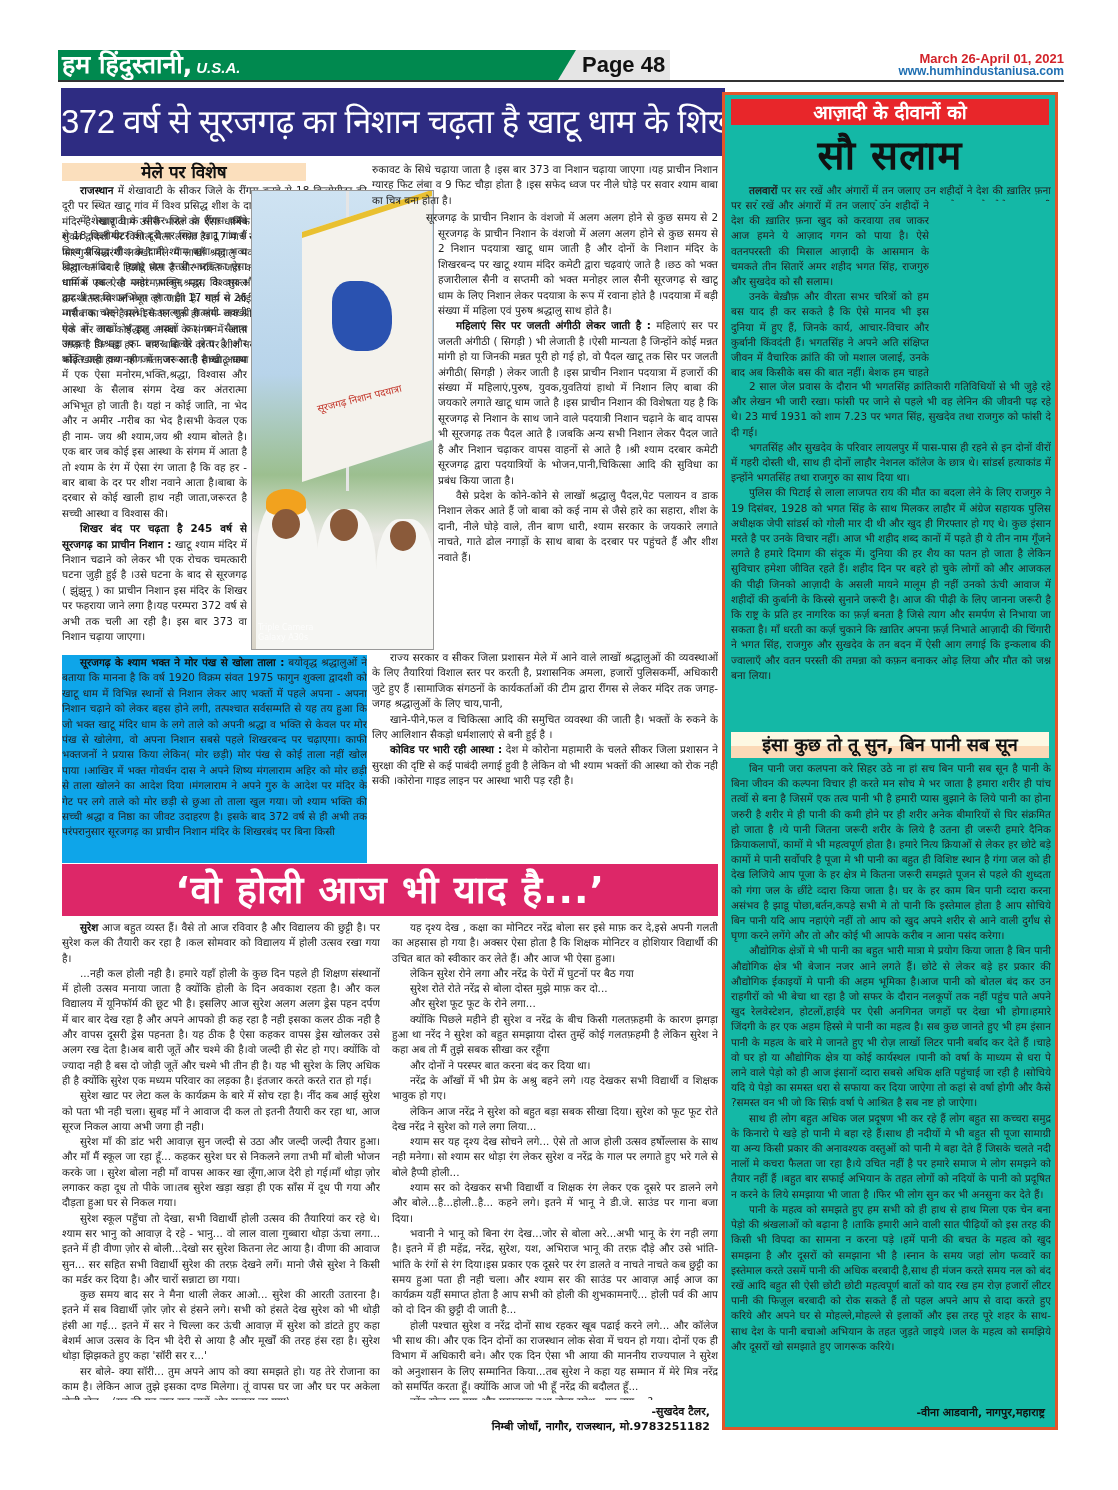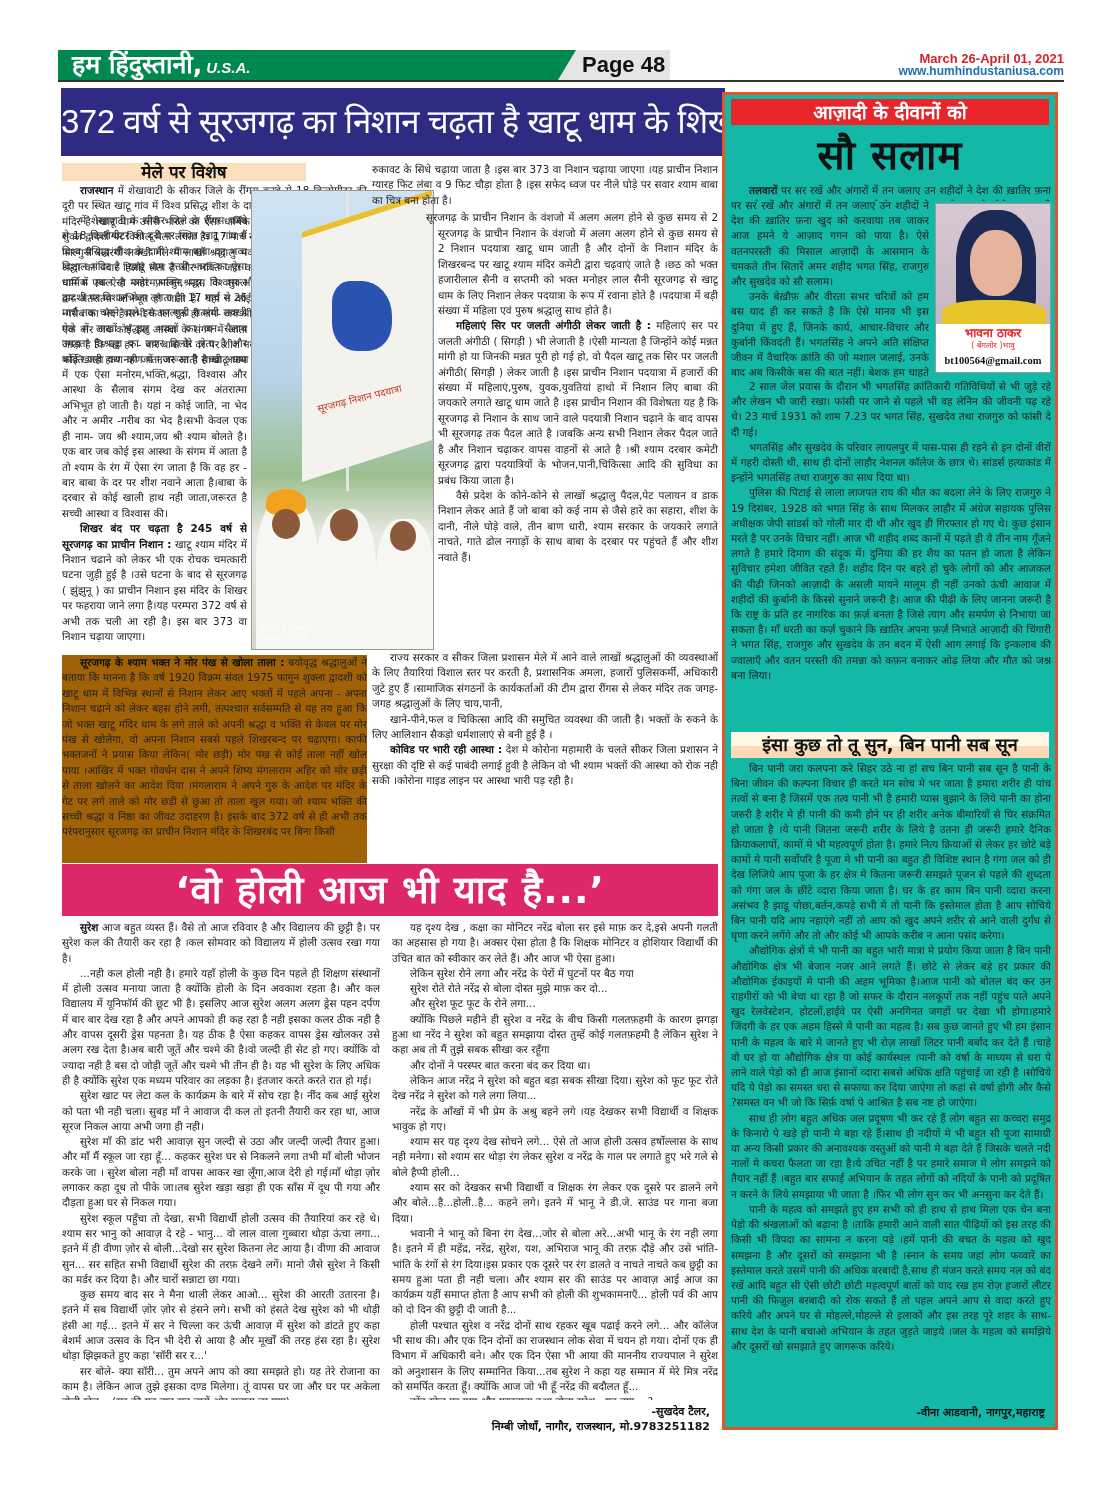--- a/index.html
+++ b/index.html
@@ -2,21 +2,21 @@
 <html><head>
 <meta charset="utf-8">
 <style>
   * { box-sizing: border-box; margin: 0; padding: 0; }
   html, body { width: 1118px; height: 1490px; background: #ffffff; overflow: hidden; }
   body { font-family: "DejaVu Sans", sans-serif; color: #1a1a1a; position: relative; }
 
   
   .masthead { position: absolute; left: 58px; top: 50px; width: 1006px; height: 32px; }
   .mast-green { position: absolute; left: 0; top: 0; width: 520px; height: 30px; background: #00894f; color: #fff;
-    font-weight: bold; font-size: 25px; line-height: 30px; padding-left: 14px; white-space: nowrap; overflow: hidden;
+    font-weight: bold; font-size: 25px; line-height: 30px; padding-left: 4px; white-space: nowrap; overflow: hidden;
     clip-path: polygon(0 0, 100% 0, 97% 100%, 0 100%); }
   .mast-green .usa { font-style: italic; font-size: 15px; font-family: "Liberation Sans", sans-serif; margin-left: 4px; }
   .mast-page { position: absolute; left: 500px; top: 0; width: 112px; height: 30px; background: #e5e5e5; clip-path: polygon(18px 0, 100% 0, 100% 100%, 0 100%);
     font-family: "Liberation Sans", sans-serif; font-weight: bold; font-size: 22px; line-height: 30px; padding-left: 24px; color: #111; }
   .mast-rule { position: absolute; left: 0; top: 30px; width: 1006px; height: 2px; background: #333; }
   .mast-date { position: absolute; right: 0; top: 2px; text-align: right; font-family: "Liberation Sans", sans-serif; font-weight: bold; line-height: 13px; }
   .mast-date .date { color: #d2232a; font-size: 13px; }
   .mast-date .url { color: #1f6fb2; font-size: 12px; }
 
   
@@ -88,21 +88,21 @@
 <div class="subhead">मेले पर विशेष</div>
 
 <div class="col" style="left:62px; top:183px; width:305px; height:680px;">
   <p><b>राजस्थान</b><span> में  शेखावाटी के सीकर जिले के रींगस कस्बे से 18 किलोमीटर की दूरी पर स्थित खाटू गांव में  विश्व प्रसिद्ध  शीश के दानी श्याम बाबा का भव्य विशाल मंदिर है ।खाटू धाम उत्तरी भारत का ऐसा धार्मिक स्थल है जहां फाल्गुन मास के शुक्ल द्वादशी पर विशाल मेला लगता है। 17 मार्च से 26 मार्च तक चलने वाले इस फाल्गुनी सतरंगी लक्खी मेले में लाखों श्रद्धालु भक्तों का जन सैलाब  उमड़ता है।श्रद्धा का ज्वार हिलोरे लेता है और भक्ति जहा कण कण में नजर आती है।खाटू धाम में एक ऐसा मनोरम,भक्ति,श्रद्धा, विश्वास और आस्था के सैलाब संगम देख कर अंतरात्मा अभिभूत हो जाती है। यहां न कोई जाति, ना भेद और न अमीर -गरीब का भेद है।सभी केवल एक ही नाम- जय श्री श्याम,जय श्री श्याम बोलते है।एक बार जब कोई इस आस्था के संगम में आता है तो श्याम के रंग में ऐसा रंग जाता है कि वह हर - बार बाबा के दर पर शीश नवाने आता है।बाबा के दरबार से कोई खाली हाथ नही जाता,जरूरत है सच्ची आस्था व विश्वास की।</span></p>
 </div>
 
 <div class="col" style="left:62px; top:213px; width:185px; height:445px;">
   <p style="margin-top:0"><span> में  शेखावाटी के सीकर जिले के रींगस कस्बे से 18 किलोमीटर की दूरी पर स्थित खाटू गांव में  विश्व प्रसिद्ध  शीश के दानी श्याम बाबा का भव्य विशाल मंदिर है ।खाटू धाम उत्तरी भारत का ऐसा धार्मिक स्थल है जहां फाल्गुन मास के शुक्ल द्वादशी पर विशाल मेला लगता है। 17 मार्च से 26 मार्च तक चलने वाले इस फाल्गुनी सतरंगी लक्खी मेले में लाखों श्रद्धालु भक्तों का जन सैलाब  उमड़ता है।श्रद्धा का ज्वार हिलोरे लेता है और भक्ति जहा कण कण में नजर आती है।खाटू धाम में एक ऐसा मनोरम,भक्ति,श्रद्धा, विश्वास और आस्था के सैलाब संगम देख कर अंतरात्मा अभिभूत हो जाती है। यहां न कोई जाति, ना भेद और न अमीर -गरीब का भेद है।सभी केवल एक ही नाम- जय श्री श्याम,जय श्री श्याम बोलते है।एक बार जब कोई इस आस्था के संगम में आता है तो श्याम के रंग में ऐसा रंग जाता है कि वह हर - बार बाबा के दर पर शीश नवाने आता है।बाबा के दरबार से कोई खाली हाथ नही जाता,जरूरत है सच्ची आस्था व विश्वास की।</span></p>
   <p><b>शिखर बंद पर चढ़ता है 245 वर्ष से सूरजगढ़ का प्राचीन निशान :</b><span>  खाटू श्याम मंदिर में निशान चढाने को लेकर भी एक रोचक चमत्कारी घटना जुड़ी हुई है ।उसे घटना के बाद से सूरजगढ़ ( झुंझुनू ) का प्राचीन निशान इस मंदिर के शिखर पर फहराया जाने लगा है।यह परम्परा 372 वर्ष से अभी तक चली आ रही है। इस बार 373 वा निशान चढ़ाया जाएगा।</span></p>
 </div>
-<div class="col" style="left:62px; top:655px; width:305px; height:208px; background:#a16207;">
+<div class="col" style="left:62px; top:655px; width:305px; height:208px; background:#0ea5e9;">
   <p><b>सूरजगढ़ के श्याम भक्त ने मोर पंख से खोला ताला :</b><span>  बयोवृद्ध श्रद्धालुओं ने बताया कि मानना है कि वर्ष 1920 विक्रम संवत 1975 फागुन शुक्ला द्वादशी को खाटू धाम में विभिन्न स्थानों से निशान लेकर आए भक्तों में पहले अपना - अपना निशान चढ़ाने को लेकर बहस होने लगी, तत्पश्चात सर्वसम्मति से यह तय हुआ कि जो भक्त खाटू मंदिर धाम के लगे ताले को अपनी श्रद्धा व भक्ति से केवल पर मोर पंख से खोलेगा, वो अपना निशान सबसे पहले शिखरबन्द पर चढ़ाएगा। काफी भक्तजनों ने  प्रयास किया लेकिन( मोर छड़ी) मोर पंख से कोई ताला नहीं खोल पाया ।आखिर में भक्त गोवर्धन दास ने अपने शिष्य मंगलाराम अहिर को मोर छड़ी से ताला खोलने का आदेश दिया ।मंगलाराम ने अपने गुरु के आदेश पर मंदिर के गेट पर लगे ताले को मोर छड़ी से छुआ तो ताला खुल गया। जो श्याम भक्ति की सच्ची श्रद्धा व निष्ठा  का जीवट उदाहरण है। इसके बाद 372 वर्ष से ही अभी तक परंपरानुसार सूरजगढ़ का प्राचीन निशान मंदिर के शिखरबंद पर बिना किसी</span></p>
 </div>
 
 <div class="photo">
   <div class="pole"></div>
   <div class="flag"></div>
   <div class="horse"></div>
   <div class="flagtext">सूरजगढ़ निशान पदयात्रा</div>
   <div class="person" style="left:4px; width:62px; height:150px;"></div>
   <div class="turban" style="left:14px; top:298px; width:40px; height:26px;"></div>
@@ -139,30 +139,20 @@
   <div class="sb-title">सौ सलाम</div>
 
   <div class="sb-col" style="left:6px; top:88px; width:320px; height:18px;">
     <p><b>तलवारों</b><span> पर सर रखें और अंगारों में तन जलाए उन शहीदों ने देश की ख़ातिर फ़ना खुद को करवाया तब जाकर आज हमने ये आज़ाद गगन को पाया है। ऐसे वतनपरस्ती की मिसाल आज़ादी के आसमान के चमकते तीन सितारें अमर शहीद भगत सिंह, राजगुरु और सुखदेव को सौ सलाम।</span></p>
   </div>
   <div class="sb-col" style="left:6px; top:103px; width:198px; height:180px;">
     <p style="text-indent:0"><span> पर सर रखें और अंगारों में तन जलाए उन शहीदों ने देश की ख़ातिर फ़ना खुद को करवाया तब जाकर आज हमने ये आज़ाद गगन को पाया है। ऐसे वतनपरस्ती की मिसाल आज़ादी के आसमान के चमकते तीन सितारें अमर शहीद भगत सिंह, राजगुरु और सुखदेव को सौ सलाम।</span></p>
     <p><span>उनके बेख़ौफ़ और वीरता सभर चरित्रों को हम बस याद ही कर सकते है कि ऐसे मानव भी इस दुनिया में हुए हैं, जिनके कार्य, आचार-विचार और कुर्बानी किंवदंती हैं। भगतसिंह ने अपने अति संक्षिप्त जीवन में वैचारिक क्रांति की जो मशाल जलाई, उनके बाद अब किसीके बस की बात नहीं। बेशक हम चाहते है कि हर बेटा उनके जैसा बने पर वो हमारा नहीं किसी और का बनें कोई नहीं चाहता देश की ख़ातिर  बेटों का बलिदान देना।</span></p>
   </div>
 
-  <div class="sb-photo">
-    <div class="img">
-      <div class="hair"></div>
-      <div class="face"></div>
-      <div class="dress"></div>
-    </div>
-    <div class="name">भावना ठाकर</div>
-    <div class="city">( बेंगलोर )भावु</div>
-    <div class="email">bt100564@gmail.com</div>
-  </div>
 
   <div class="sb-col" style="left:6px; top:284px; width:320px; height:352px;">
     <p><span>2 साल जेल प्रवास के दौरान भी भगतसिंह क्रांतिकारी गतिविधियों से भी जुड़े रहे और लेखन भी जारी रखा। फांसी पर जाने से पहले भी वह लेनिन की जीवनी पढ़ रहे थे। 23 मार्च 1931 को शाम 7.23 पर भगत सिंह, सुखदेव तथा राजगुरु को फांसी दे दी गई।</span></p>
     <p><span>भगतसिंह और सुखदेव के परिवार लायलपुर में पास-पास ही रहने से इन दोनों वीरों में गहरी दोस्ती थी, साथ ही दोनों लाहौर नेशनल कॉलेज के छात्र थे। सांडर्स हत्याकांड में इन्होंने भगतसिंह तथा राजगुरु का साथ दिया था।</span></p>
     <p><span>पुलिस की पिटाई से लाला लाजपत राय की मौत का बदला लेने के लिए राजगुरु ने 19 दिसंबर, 1928 को भगत सिंह के साथ मिलकर लाहौर में अंग्रेज सहायक पुलिस अधीक्षक जेपी सांडर्स को गोली मार दी थी और खुद ही गिरफ्तार हो गए थे। कुछ इंसान मरते है पर उनके विचार नहीं। आज भी शहीद शब्द कानों में पड़ते ही ये तीन नाम गूँजने लगते है हमारे दिमाग की संदूक में। दुनिया की हर शैय का पतन हो जाता है लेकिन सुविचार हमेशा जीवित रहते हैं। शहीद दिन पर बहरे हो चुके लोगों को और आजकल की पीढ़ी जिनको आज़ादी के असली मायने मालूम ही नहीं उनको ऊंची आवाज में शहीदों की कुर्बानी के किस्से सुनाने जरूरी है। आज की पीढ़ी के लिए जानना जरूरी है कि राष्ट्र के प्रति हर नागरिक का फ़र्ज़ बनता है जिसे त्याग और समर्पण से निभाया जा सकता है। माँ धरती का कर्ज़ चुकाने कि ख़ातिर अपना फ़र्ज़ निभाते आज़ादी की चिंगारी ने भगत सिंह, राजगुरु और सुखदेव के तन बदन में ऐसी आग लगाई कि इन्कलाब की ज्वालाएँ और वतन परस्ती की तमन्ना को कफ़न बनाकर ओढ़ लिया और मौत को जश्न बना लिया।</span></p>
   </div>
 
   <div class="sb-subhead">इंसा कुछ तो तू सुन, बिन पानी सब सून</div>
 
   <div class="sb-col" style="left:6px; top:666px; width:320px; height:640px;">
@@ -187,22 +177,22 @@
 
 </div>
 
 <div class="col" style="left:392px; top:920px; width:326px; height:480px; line-height:15.3px;">
   <p><span>यह दृश्य देख , कक्षा का मोनिटर नरेंद्र बोला सर इसे माफ़ कर दे,इसे अपनी गलती का अहसास हो गया है। अक्सर ऐसा होता है कि शिक्षक मोनिटर व होशियार विद्यार्थी की उचित बात को स्वीकार कर लेते हैं। और आज भी ऐसा हुआ।</span></p>
   <p><span>लेकिन सुरेश रोने लगा और नरेंद्र के पेरों में घुटनों पर बैठ गया</span></p>
   <p><span>सुरेश रोते रोते नरेंद्र से बोला दोस्त मुझे माफ़ कर दो...</span></p>
   <p><span>और सुरेश फूट फूट के रोने लगा...</span></p>
   <p><span>क्योंकि पिछले महीने ही सुरेश व नरेंद्र के बीच किसी गलतफ़हमी के कारण झगड़ा हुआ था नरेंद ने सुरेश को बहुत समझाया दोस्त तुम्हें कोई गलतफ़हमी है लेकिन सुरेश ने कहा अब तो मैं तुझे सबक सीखा कर रहूँगा</span></p>
   <p><span>और दोनों ने परस्पर बात करना बंद कर दिया था।</span></p>
+  <p><span>नरेंद्र के आँखों में भी प्रेम के अश्रु बहने लगे ।यह देखकर सभी विद्यार्थी व शिक्षक भावुक हो गए।</span></p>
   <p><span>लेकिन आज नरेंद्र ने सुरेश को बहुत बड़ा सबक सीखा दिया। सुरेश को फूट फूट रोते देख नरेंद्र ने सुरेश को गले लगा लिया...</span></p>
-  <p><span>नरेंद्र के आँखों में भी प्रेम के अश्रु बहने लगे ।यह देखकर सभी विद्यार्थी व शिक्षक भावुक हो गए।</span></p>
   <p><span>श्याम सर यह दृश्य देख सोचने लगे... ऐसे तो आज होली उत्सव हर्षोल्लास के साथ नही मनेगा। सो श्याम सर थोड़ा रंग लेकर सुरेश व नरेंद्र के गाल पर लगाते हुए भरे गले से बोले हैप्पी होली...</span></p>
   <p><span>श्याम सर को देखकर सभी विद्यार्थी व शिक्षक रंग लेकर एक दूसरे पर डालने लगे और बोले...है...होली..है... कहने लगे। इतने में भानू ने डी.जे. साउंड पर गाना बजा दिया।</span></p>
   <p><span>भवानी ने भानू को बिना रंग देख...जोर से बोला अरे...अभी भानू के रंग नही लगा है। इतने में ही महेंद्र, नरेंद्र, सुरेश, यश, अभिराज भानू की तरफ़ दौड़े और उसे भांति-भांति के रंगों से रंग दिया।इस प्रकार एक दूसरे पर रंग डालते व नाचते नाचते कब छुट्टी का समय हुआ पता ही नही चला। और श्याम सर की साउंड पर आवाज़ आई आज का कार्यक्रम यहीं समाप्त होता है आप सभी को होली की शुभकामनाएँ... होली पर्व की आप को दो दिन की छुट्टी दी जाती है...</span></p>
   <p><span>होली पश्चात सुरेश व नरेंद्र दोनों साथ रहकर खूब पढाई करने लगे... और कॉलेज भी साथ की। और एक दिन दोनों का राजस्थान लोक सेवा में चयन हो गया। दोनों एक ही विभाग में अधिकारी बने। और एक दिन ऐसा भी आया की माननीय राज्यपाल ने सुरेश को अनुशासन के लिए सम्मानित किया...तब सुरेश ने कहा यह सम्मान में मेरे मित्र नरेंद्र को समर्पित करता हूँ। क्योंकि आज जो भी हूँ नरेंद्र की बदौलत हूँ...</span></p>
   <p><span>नरेंद्र स्टेज पर गया और मुस्कराता हुआ बोला सुरेश...यह क्या... ?</span></p>
 
 </div>
 
 <div class="sign2">
   <div>-सुखदेव टैलर,</div>

